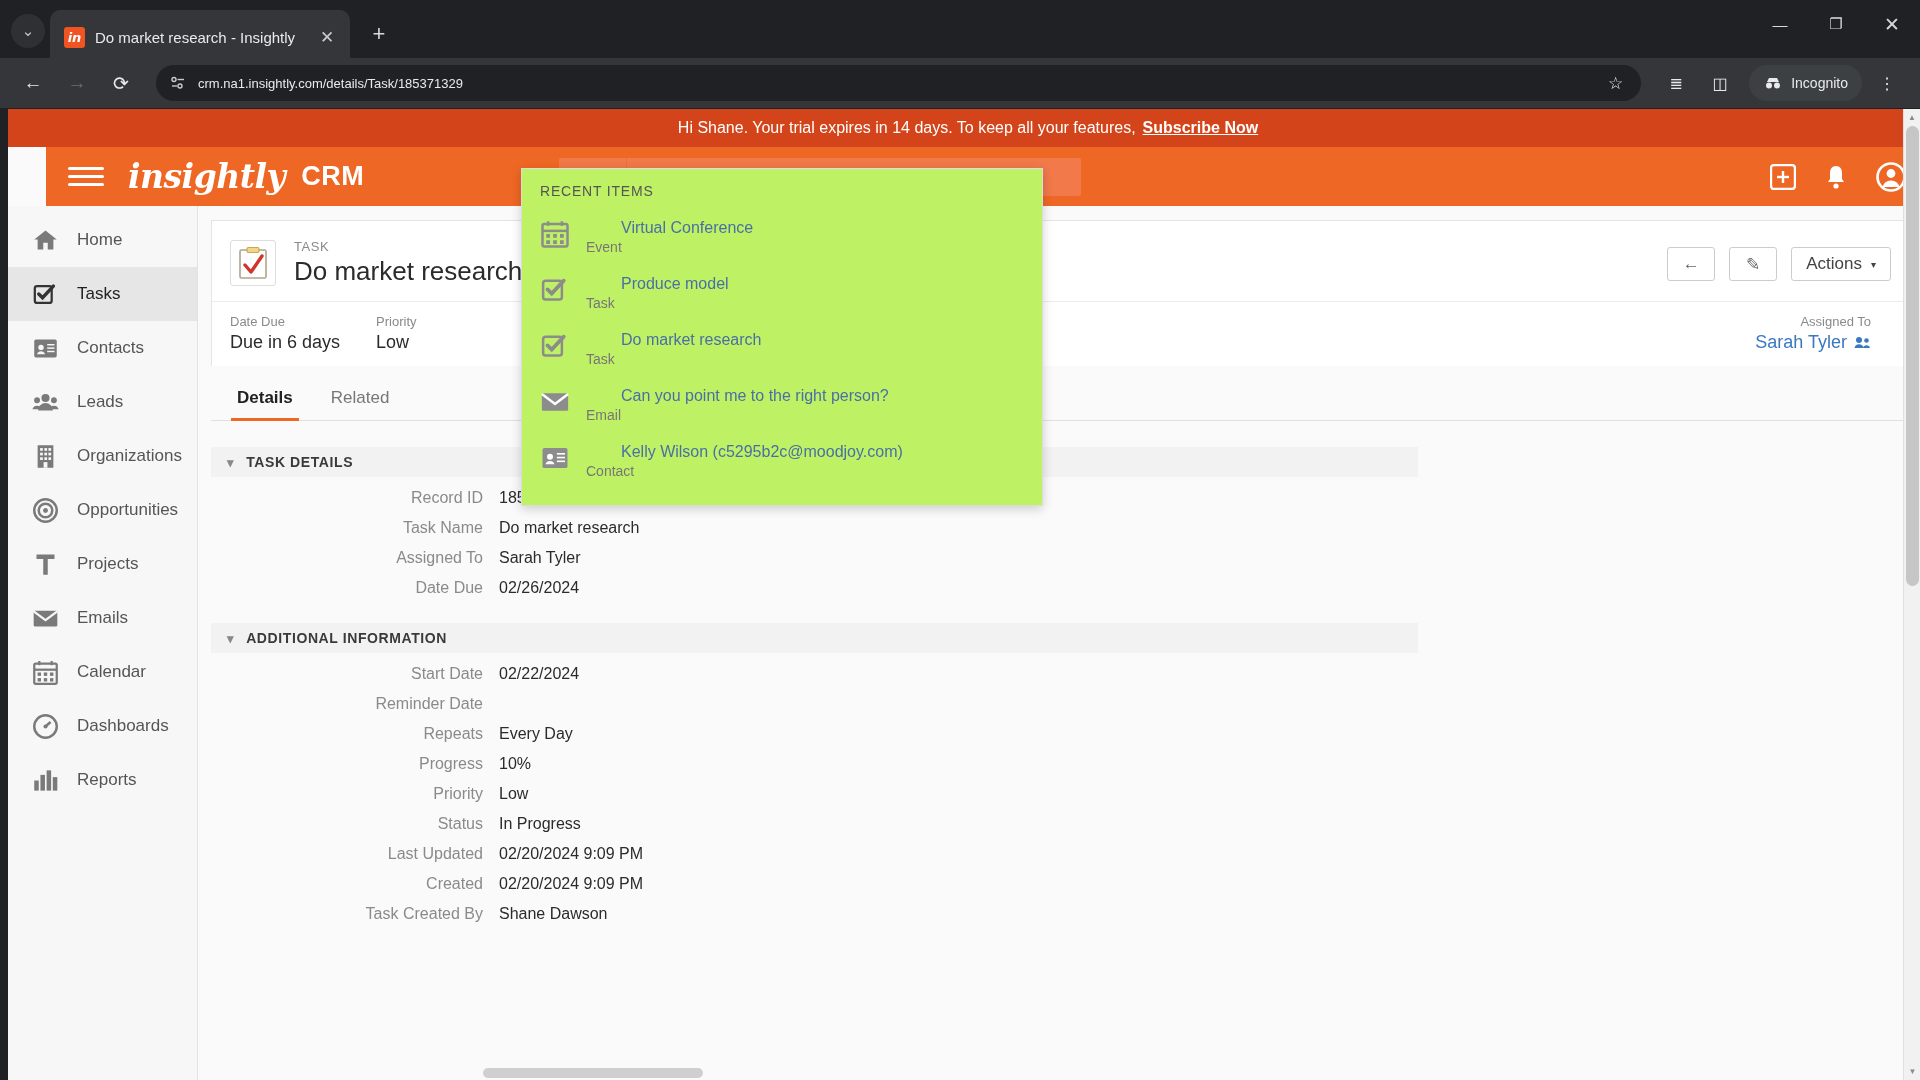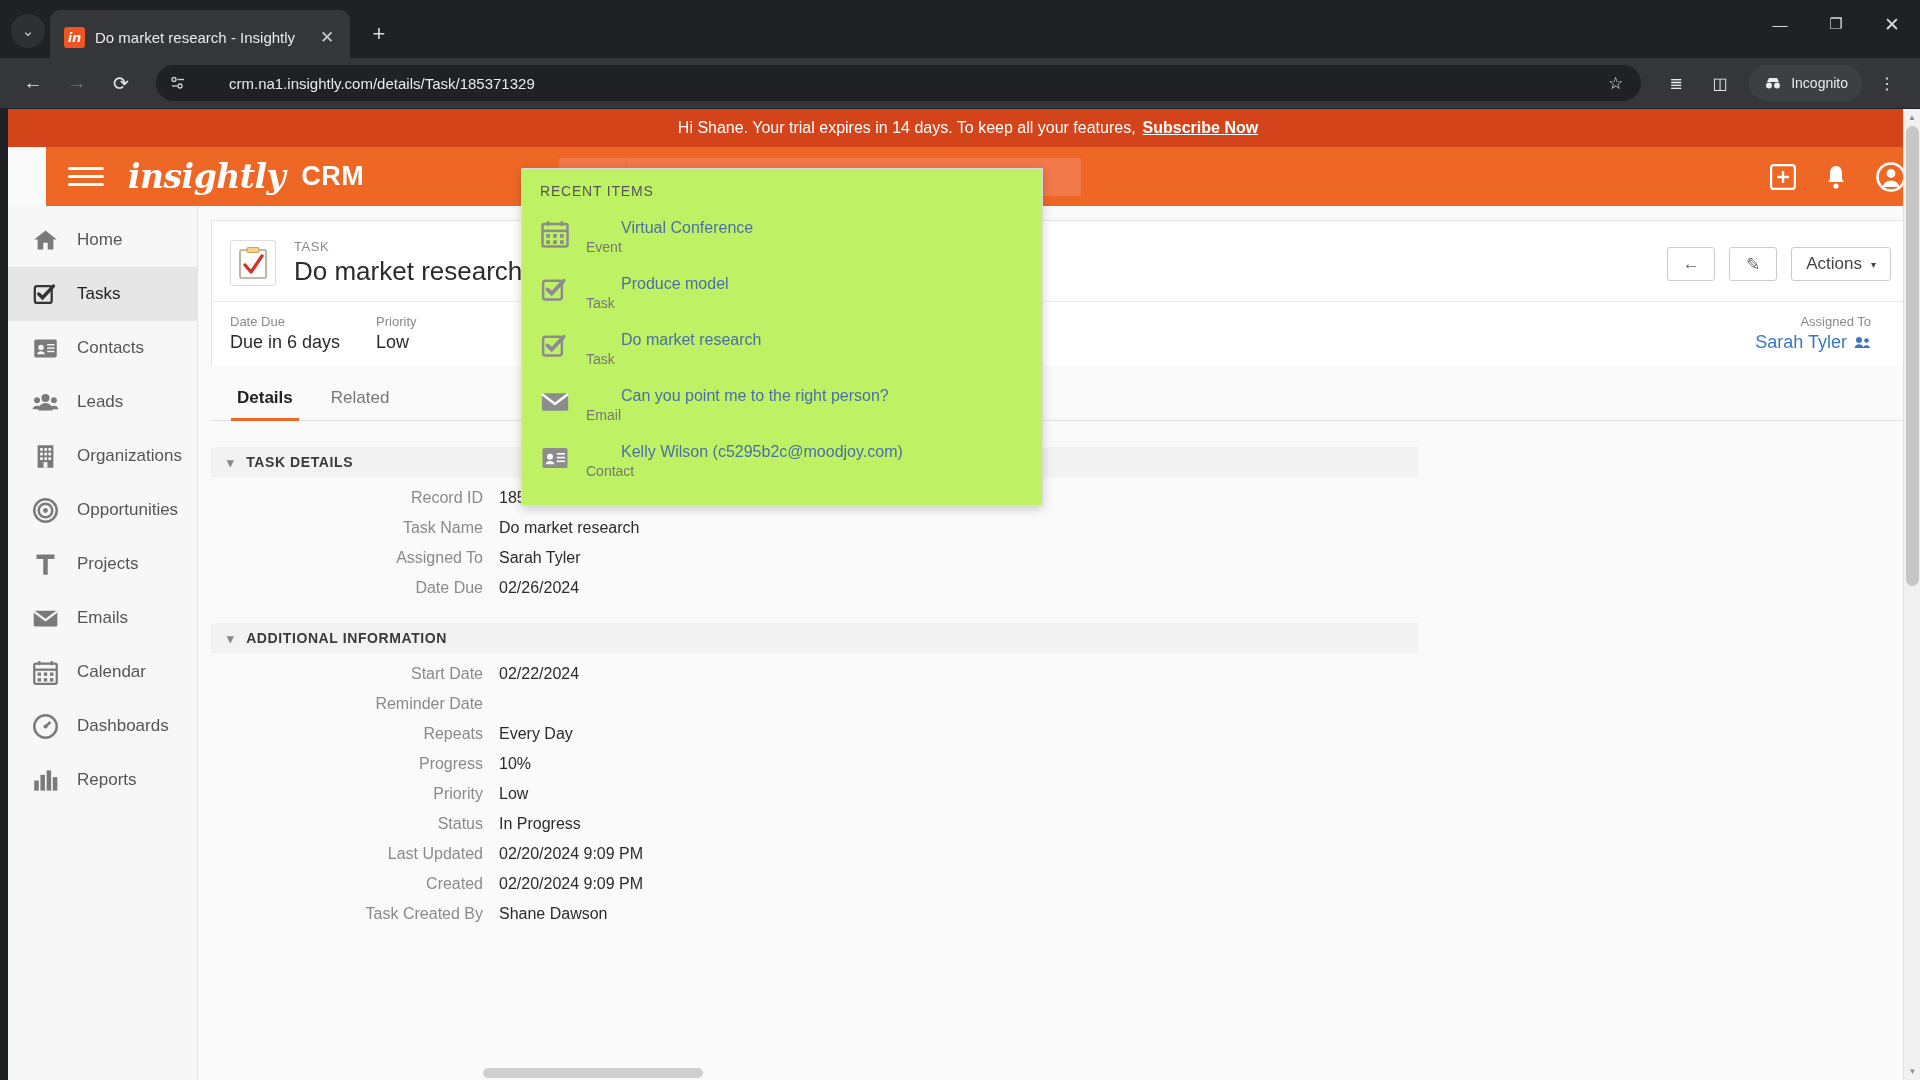--- a/index.html
+++ b/index.html
@@ -66,21 +66,21 @@
     width: 38px; height: 38px; border-radius:19px; display:flex;
     align-items:center; justify-content:center; color:#e8eaed; font-size:19px;
   }
   .nav-btn.disabled { color:#6d6f73; }
   .omnibox {
     flex: 1; height: 36px; background:#202124; border-radius:18px;
     display:flex; align-items:center; padding: 0 14px; gap:12px; margin: 0 10px;
     position: relative;
   }
   .omni-icon { color:#c8cace; font-size:14px; display:flex; align-items:center; }
-  .omni-url { color:#e8eaed; font-size:15px; flex:1; white-space:nowrap; overflow:hidden;margin-left:31px; }
+  .omni-url { color:#e8eaed; font-size:13px; flex:1; white-space:nowrap; overflow:hidden; }
   .omni-star { color:#e8eaed; font-size:17px; padding-right:4px; }
   .tb-icon {
     width:38px; height:38px; border-radius:19px; display:flex;
     align-items:center; justify-content:center; color:#e8eaed; font-size:16px;
   }
   .incognito-pill {
     height:36px; border-radius:18px; background:#3c4043; display:flex;
     align-items:center; gap:8px; padding:0 14px; color:#e8eaed; font-size:14px;
     margin-left: 4px;
   }

